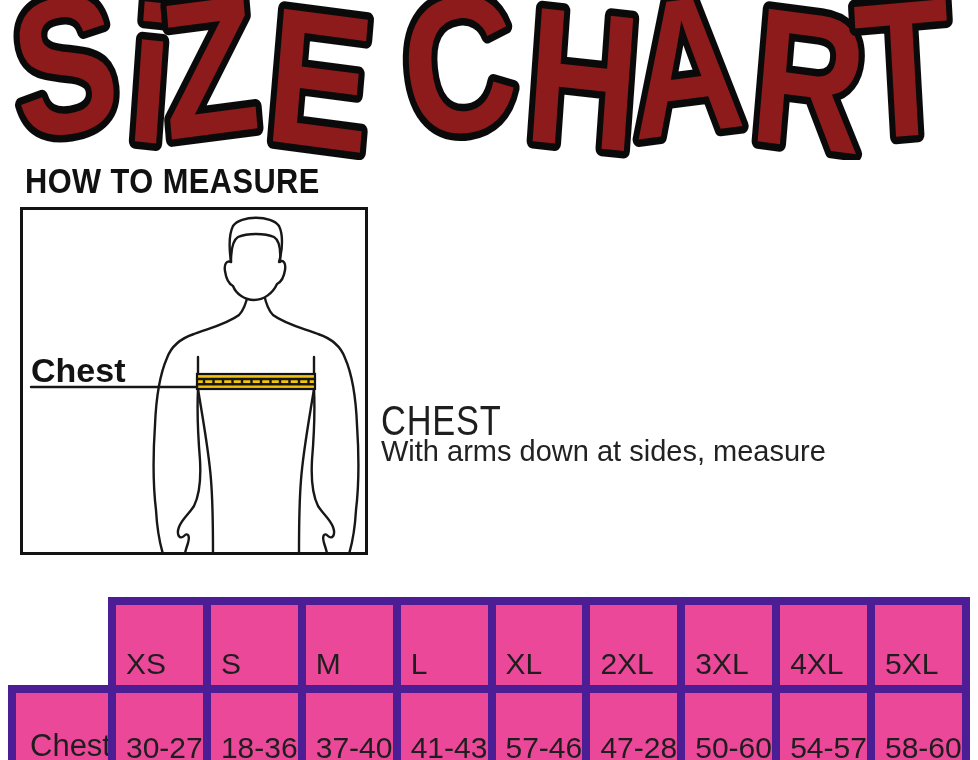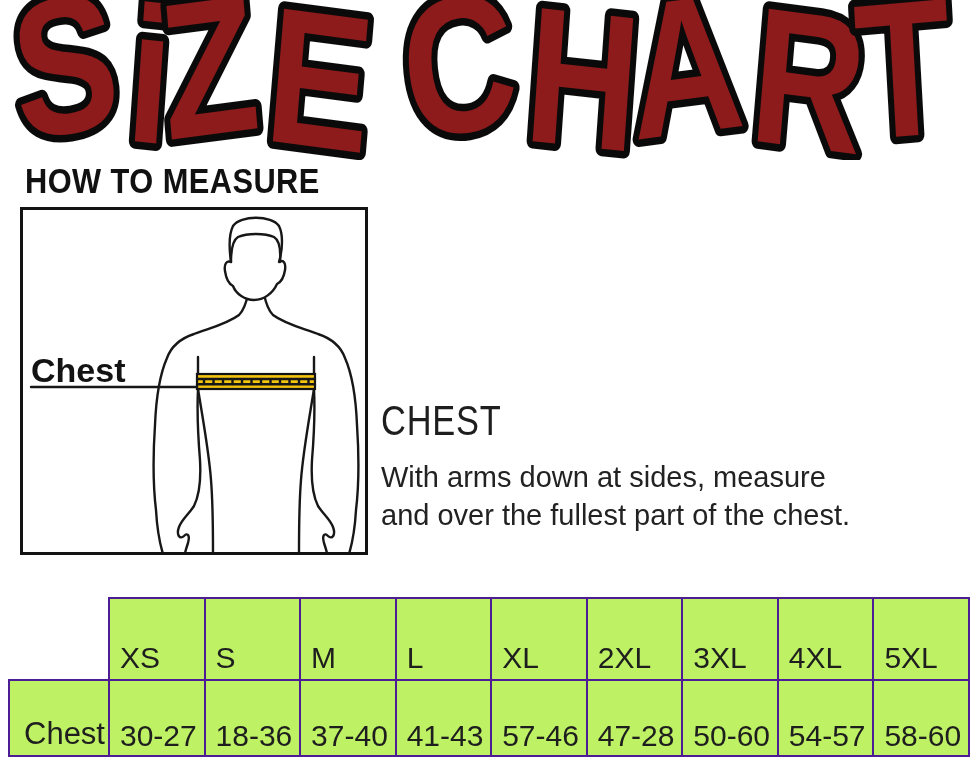--- a/index.html
+++ b/index.html
@@ -37,30 +37,30 @@
     font-weight:bold;font-size:34px;fill:#131313;
   }
   
   .chest-heading{
     position:absolute;left:381px;top:399px;
     font-size:43px;font-weight:normal;line-height:1;color:#1e1e1e;
     transform:scaleX(.8);transform-origin:left top;white-space:nowrap;
     letter-spacing:1px;
   }
   .chest-body{
-    position:absolute;left:381px;top:459px;
+    position:absolute;left:381px;top:433px;
     font-size:29px;line-height:37.5px;color:#222;white-space:nowrap;
   }
   
   .size-table{
     position:absolute;left:8px;top:597px;width:962px;
     border-collapse:collapse;table-layout:fixed;
   }
   .size-table td{
-    border:2px solid #4c1d95;background:#bef264;
+    border:8px solid #4c1d95;background:#ec4899;
     vertical-align:bottom;text-align:left;
     font-size:30px;color:#1e1e1e;line-height:1.05;
     padding:0 0 4px 10px;overflow:hidden;
   }
   .size-table tr.header-row td{height:74px;padding-bottom:6px;}
   .size-table tr.data-row td{height:70px;padding-bottom:4px;}
   .size-table td.corner-spacer{border:none;background:transparent;}
   .size-table td.row-label{padding-left:14px;font-size:31px;}
 </style>
 </head>
@@ -113,21 +113,20 @@
                M257 169.5 V174 M266.5 169.5 V174 M276 169.5 V174 M285.5 169.5 V174"></path>
 
       <path class="fig-stroke" stroke-width="2.6" d="M8 177 L174 177"></path>
       <text class="chest-label-text" x="8" y="172">Chest</text>
     </svg>
   </div>
 
   <div class="chest-heading">CHEST</div>
   <div class="chest-body">
     <div>With arms down at sides, measure</div>
-    <div>and over the fullest part of the chest.</div>
   </div>
 
   <table class="size-table">
     <colgroup>
       <col style="width:100px">
       <col>
         <col>
         <col>
         <col>
         <col>

